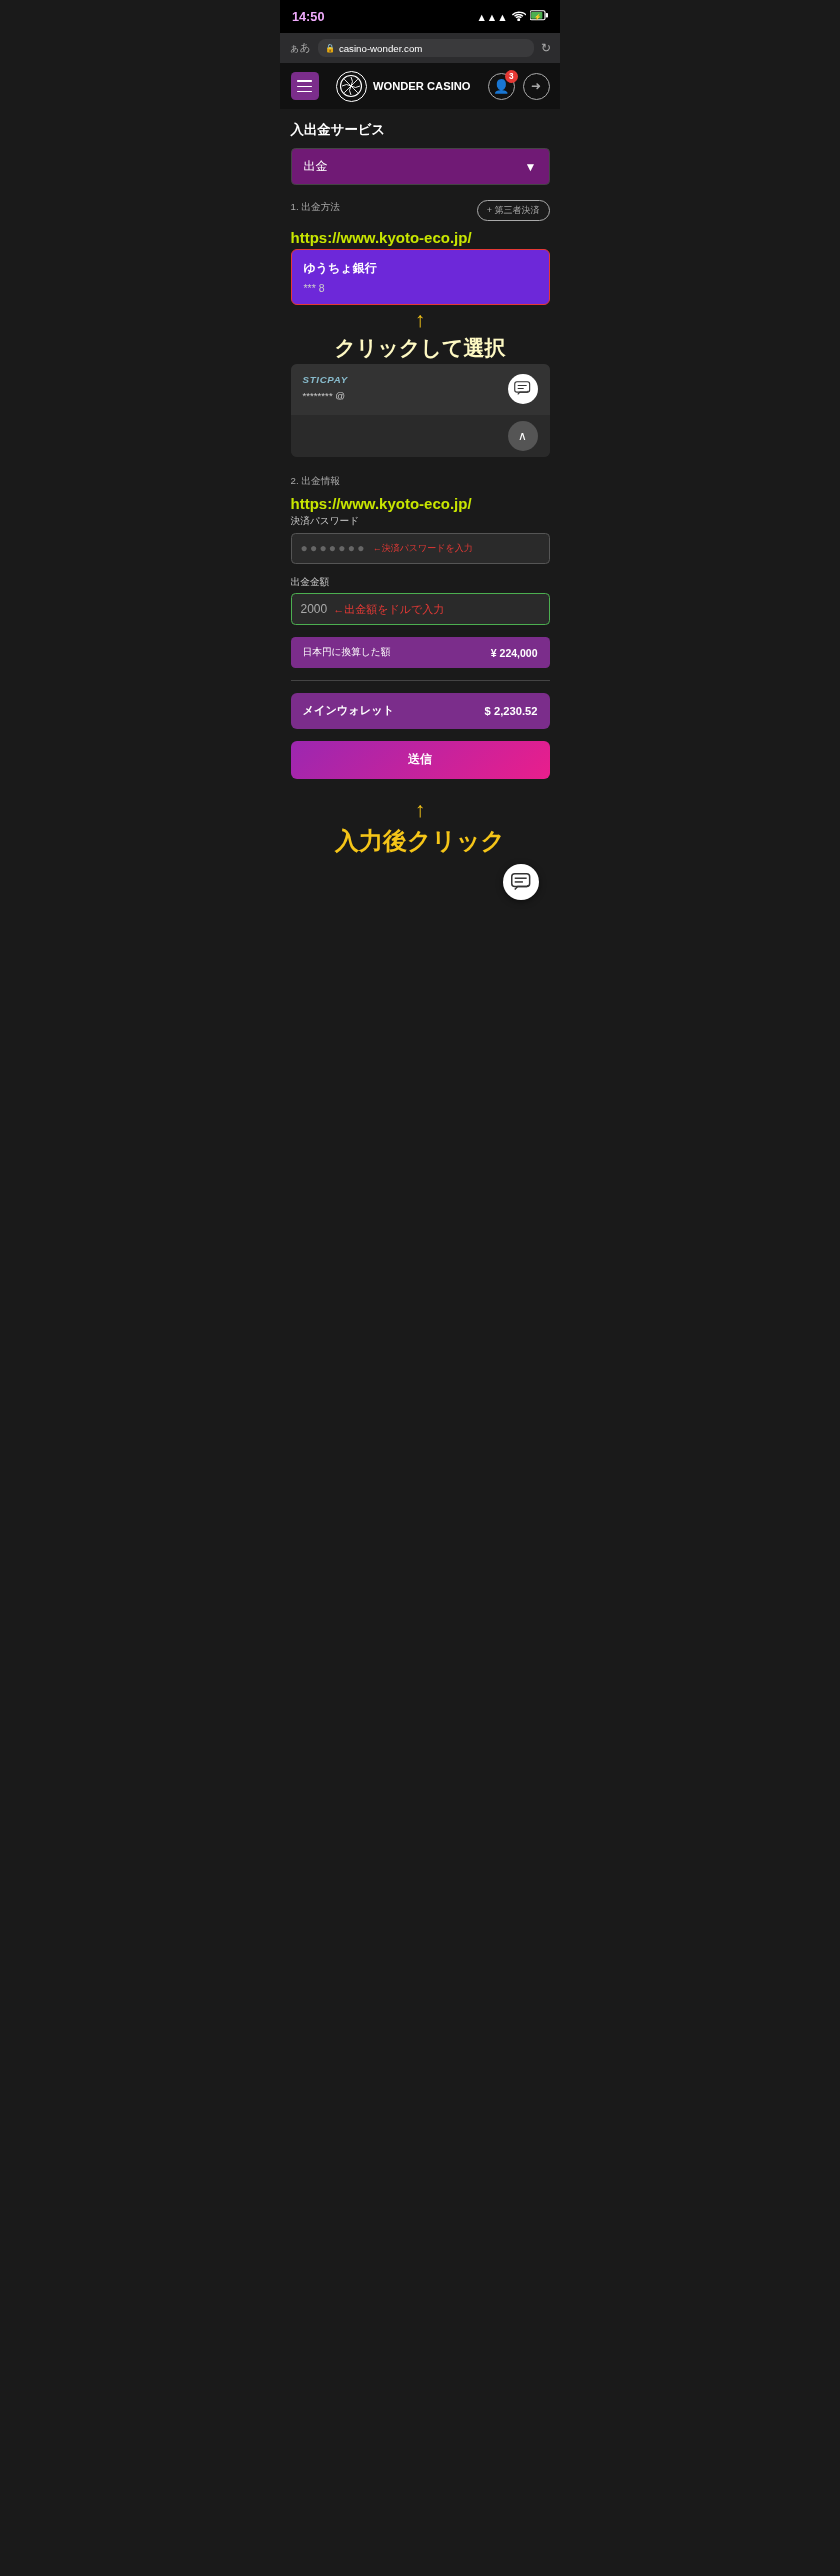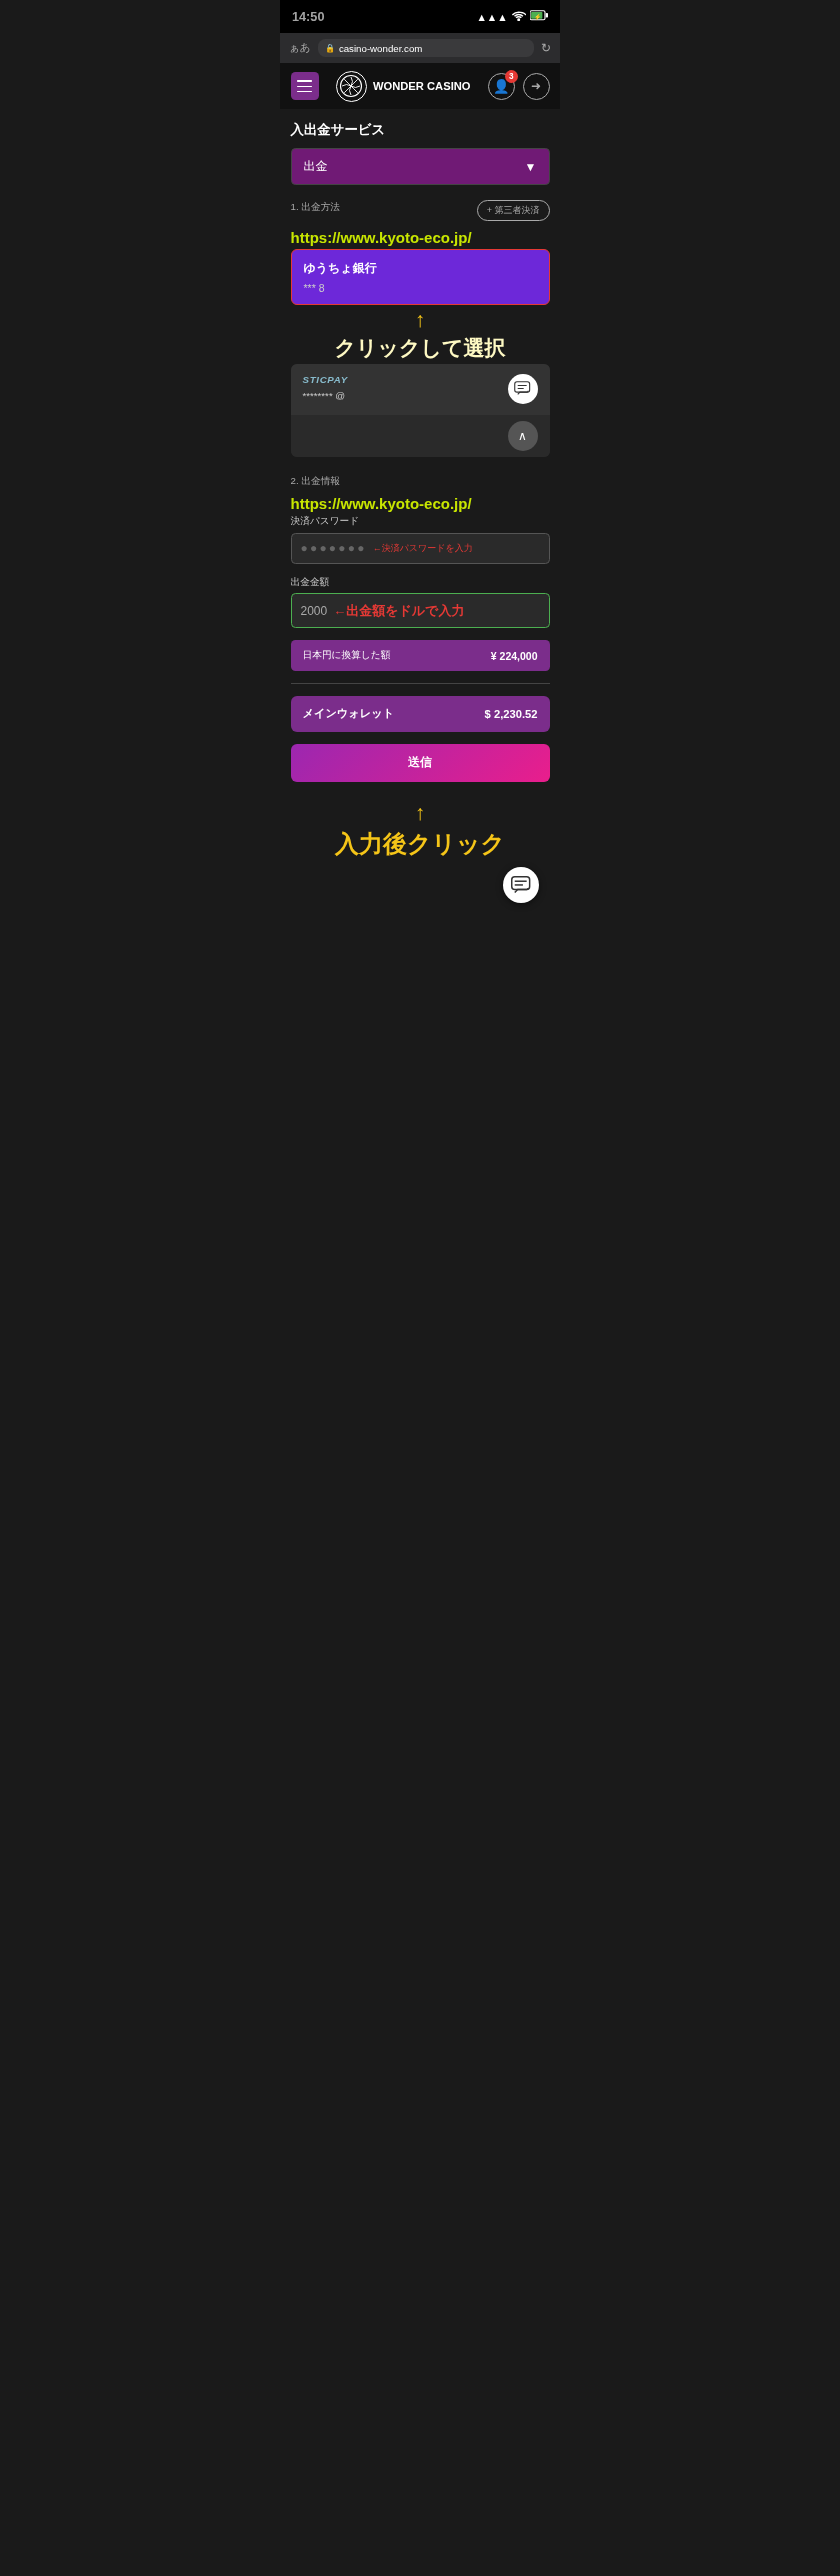--- a/index.html
+++ b/index.html
@@ -17,21 +17,21 @@
       background: #000;
       display: flex;
       justify-content: space-between;
       align-items: center;
       padding: 4.5px 12px;
       height: 33px;
     }
     .status-time {
       font-size: 12.7px;
       font-weight: 600;
-      color: #a3a3a3;
+      color: #f0abfc;
     }
     .status-icons {
       display: flex;
       align-items: center;
       gap: 4.5px;
     }
     .signal-icon, .wifi-icon, .battery-icon {
       color: #fff;
       font-size: 10.5px;
     }
@@ -367,22 +367,22 @@
       align-items: center;
       gap: 3px;
       white-space: nowrap;
     }
     .amount-input {
       color: #aaa;
       font-size: 12px;
     }
     .amount-annotation {
       color: #e53935;
-      font-size: 13px;
-      font-weight: 700;
+      font-size: 11px;
+      font-weight: 400;
     }
 
     
     .conversion-row {
       background: #7b2d8b;
       border-radius: 4.5px;
       padding: 9px 12px;
       display: flex;
       justify-content: space-between;
       align-items: center;

